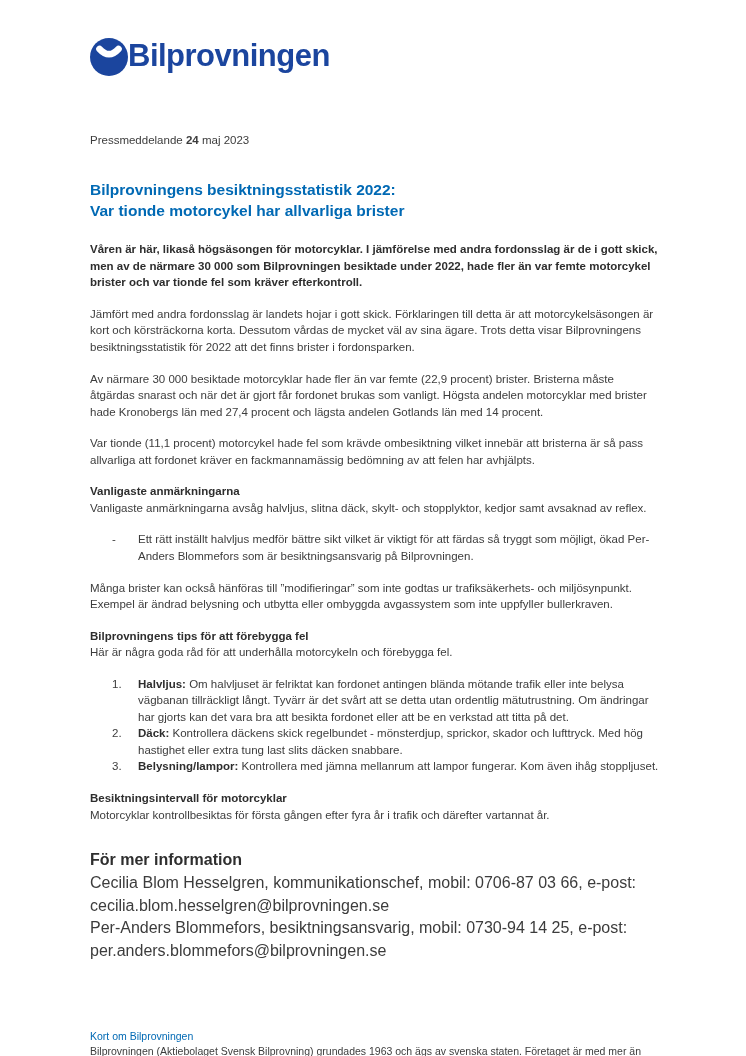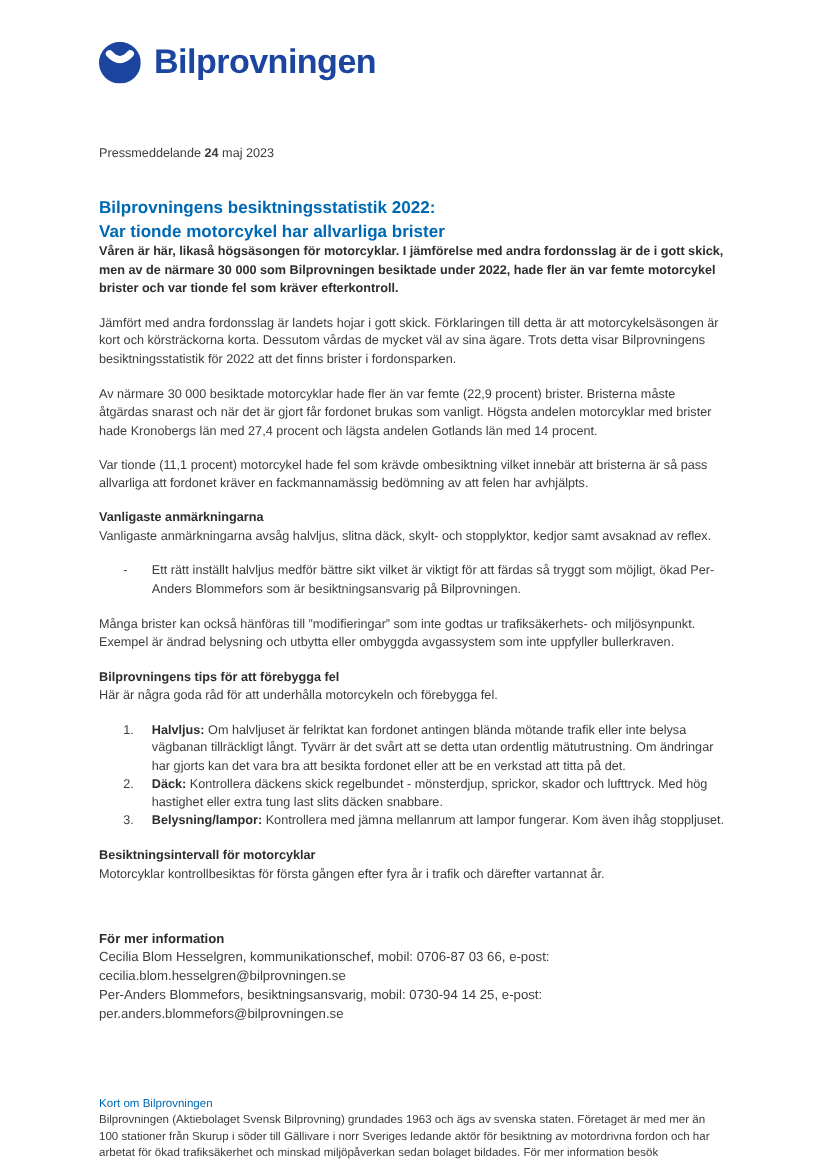--- a/index.html
+++ b/index.html
@@ -16,21 +16,21 @@
     padding: 38px 86px 28px 90px;
     font-family: "Liberation Sans", "DejaVu Sans", sans-serif;
     font-size: 11.5px;
     line-height: 1.44;
     color: #3c3c3c;
   }
   
   .logo {
     display: flex;
     align-items: center;
-    gap: 12px;
+    gap: 0;
     margin-bottom: 56px;
   }
   .logo-icon {
     width: 38px;
     height: 38px;
     flex: 0 0 auto;
   }
   .logo-text {
     font-size: 31px;
     font-weight: 700;
@@ -44,20 +44,21 @@
     margin-bottom: 30px;
     color: #3c3c3c;
   }
   .meta b { font-weight: 700; }
   
   .title {
     color: #0069b4;
     font-size: 15.5px;
     font-weight: 700;
     line-height: 1.38;
+    margin-bottom: 20px;
   }
   
   p { margin: 0 0 15px 0; }
   .lead {
     font-weight: 700;
     color: #2e2e2e;
   }
   .subheading {
     font-weight: 700;
     color: #2e2e2e;
@@ -88,22 +89,22 @@
   }
   .tip-item .tip-text { flex: 1; }
   .tip-item .tip-text b { color: #2e2e2e; }
   
   .attachment {
     font-size: 10px;
     margin: 26px 0 0 0;
     color: #3c3c3c;
   }
   .contact {
-    margin-top: 42px;
-    font-size: 12px;
+    margin-top: 26px;
+    font-size: 16px;
     line-height: 1.42;
   }
   .contact-heading {
     font-weight: 700;
     color: #2e2e2e;
   }
   .contact-line { margin: 0; }
   
   .footer {
     margin-top: 66px;

